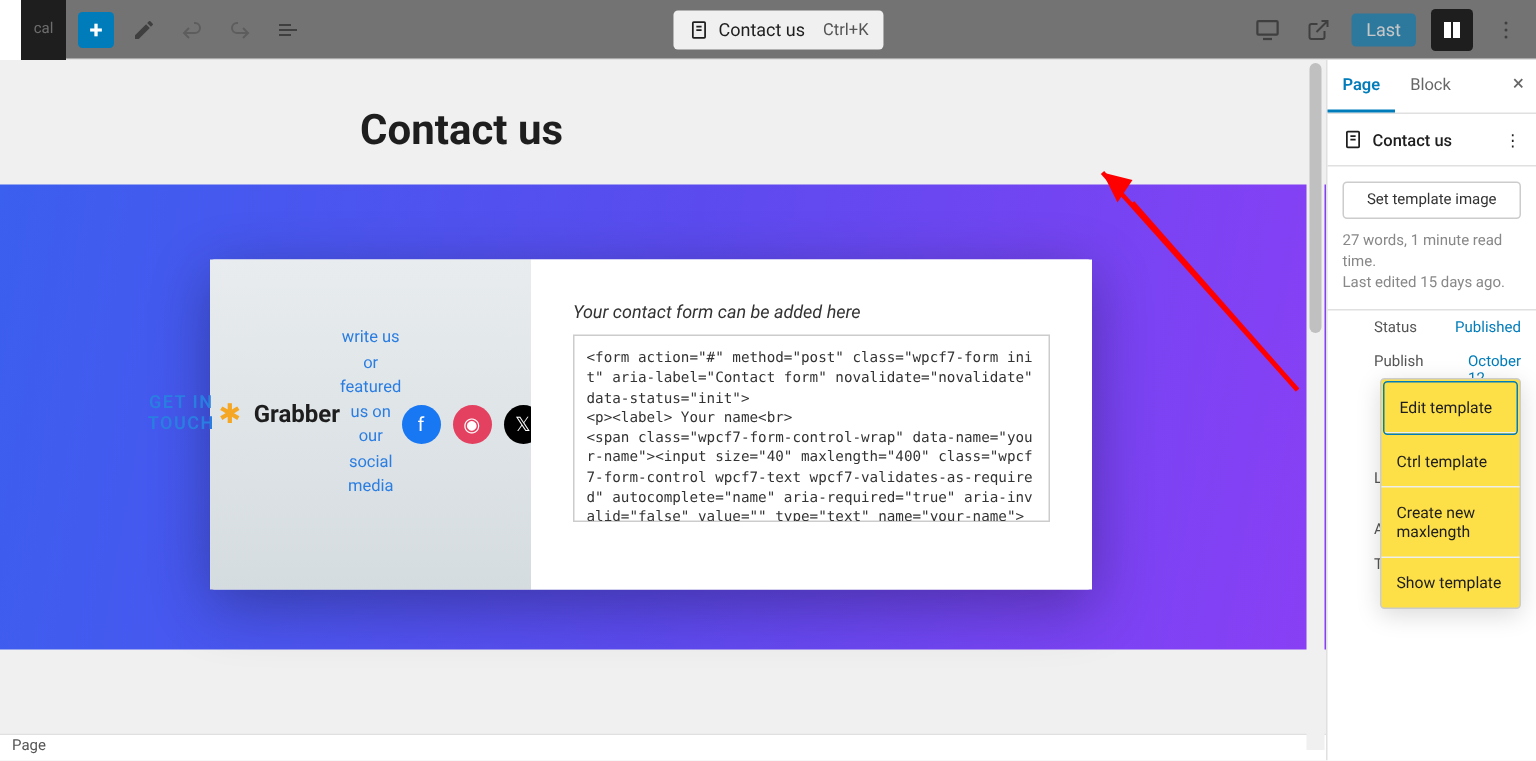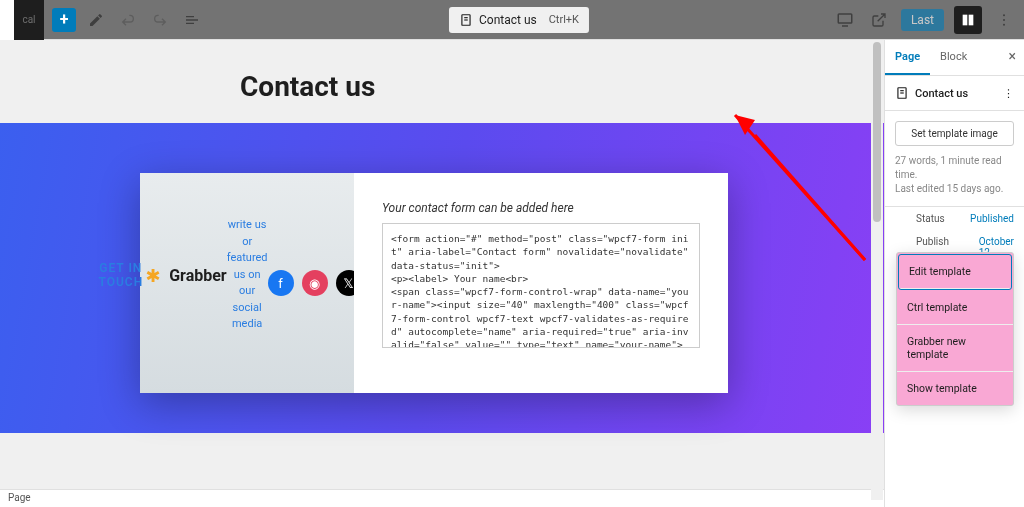--- a/index.html
+++ b/index.html
@@ -53,21 +53,21 @@
 .panel-section { border-bottom: 1px solid #e0e0e0; padding: 10px; }
 .panel-title { display: flex; align-items: center; gap: 6px; font-size: 11px; font-weight: 500; position: relative; }
 .panel-title .dots { margin-left: auto; cursor: pointer; }
 .feat-btn { border: 1px solid #ccc; padding: 6px; text-align: center; border-radius: 3px; cursor: pointer; font-size: 10px; color: #333;}
 .meta-text { color: #888; font-size: 10px; line-height: 1.4; margin-top: 8px;}
 .kv { display: flex; padding: 6px 10px; font-size: 10px; }
 .kv-k { width: 48px; color: #555; margin-left: 21px; }
 .kv-v { flex: 1; color: #007cba; cursor: pointer; padding-left: 18px; }
 
 
-.dropdown { position: absolute; right: 10px; top: 212px; width: 118px; background: #f9a8d4; border: 1px solid #ccc; border-radius: 3px; box-shadow: 0 4px 16px rgba(0,0,0,0.15); z-index: 20; margin-left: 12px; }
+.dropdown { position: absolute; right: 10px; top: 212px; width: 94px; background: #fde047; border: 1px solid #ccc; border-radius: 3px; box-shadow: 0 4px 16px rgba(0,0,0,0.15); z-index: 20; margin-left: 12px; }
 .dd-item { padding: 10px 10px; font-size: 10.5px; cursor: pointer; color: #1e1e1e; border-bottom: 1px solid #eee; }
 .dd-item:last-child { border-bottom: none; }
 .dd-item.highlight { outline: 1.5px solid #007cba; border-radius: 2px; margin: 2px; }
 
 
 .arrow-svg { position: absolute; top: 0; left: 0; pointer-events: none; z-index: 30; }
 
 .scrollbar-y { position: absolute; right: 141px; top: 40px; width: 12px; height: 460px; background: #f0f0f0;}
 .scroll-thumb { position: absolute; top: 2px; left: 2px; width: 8px; height: 180px; background: #c0c0c0; border-radius: 4px;}
 </style>
@@ -214,21 +214,21 @@
         <span class="kv-v">insertcart</span>
       </div>
     <div class="kv">
         <span class="kv-k">Template</span>
         <span class="kv-v">Pages</span>
       </div>
 
     <div class="dropdown">
       <div class="dd-item highlight">Edit template</div>
       <div class="dd-item">Ctrl template</div>
-      <div class="dd-item">Grabber new template</div>
+      <div class="dd-item">Create new maxlength</div>
       <div class="dd-item">Show template</div>
     </div>
   </div>
 
   <div class="scrollbar-y">
       <div class="scroll-thumb"></div>
     </div>
 </div>
 
 <svg class="arrow-svg" width="1024" height="507">

